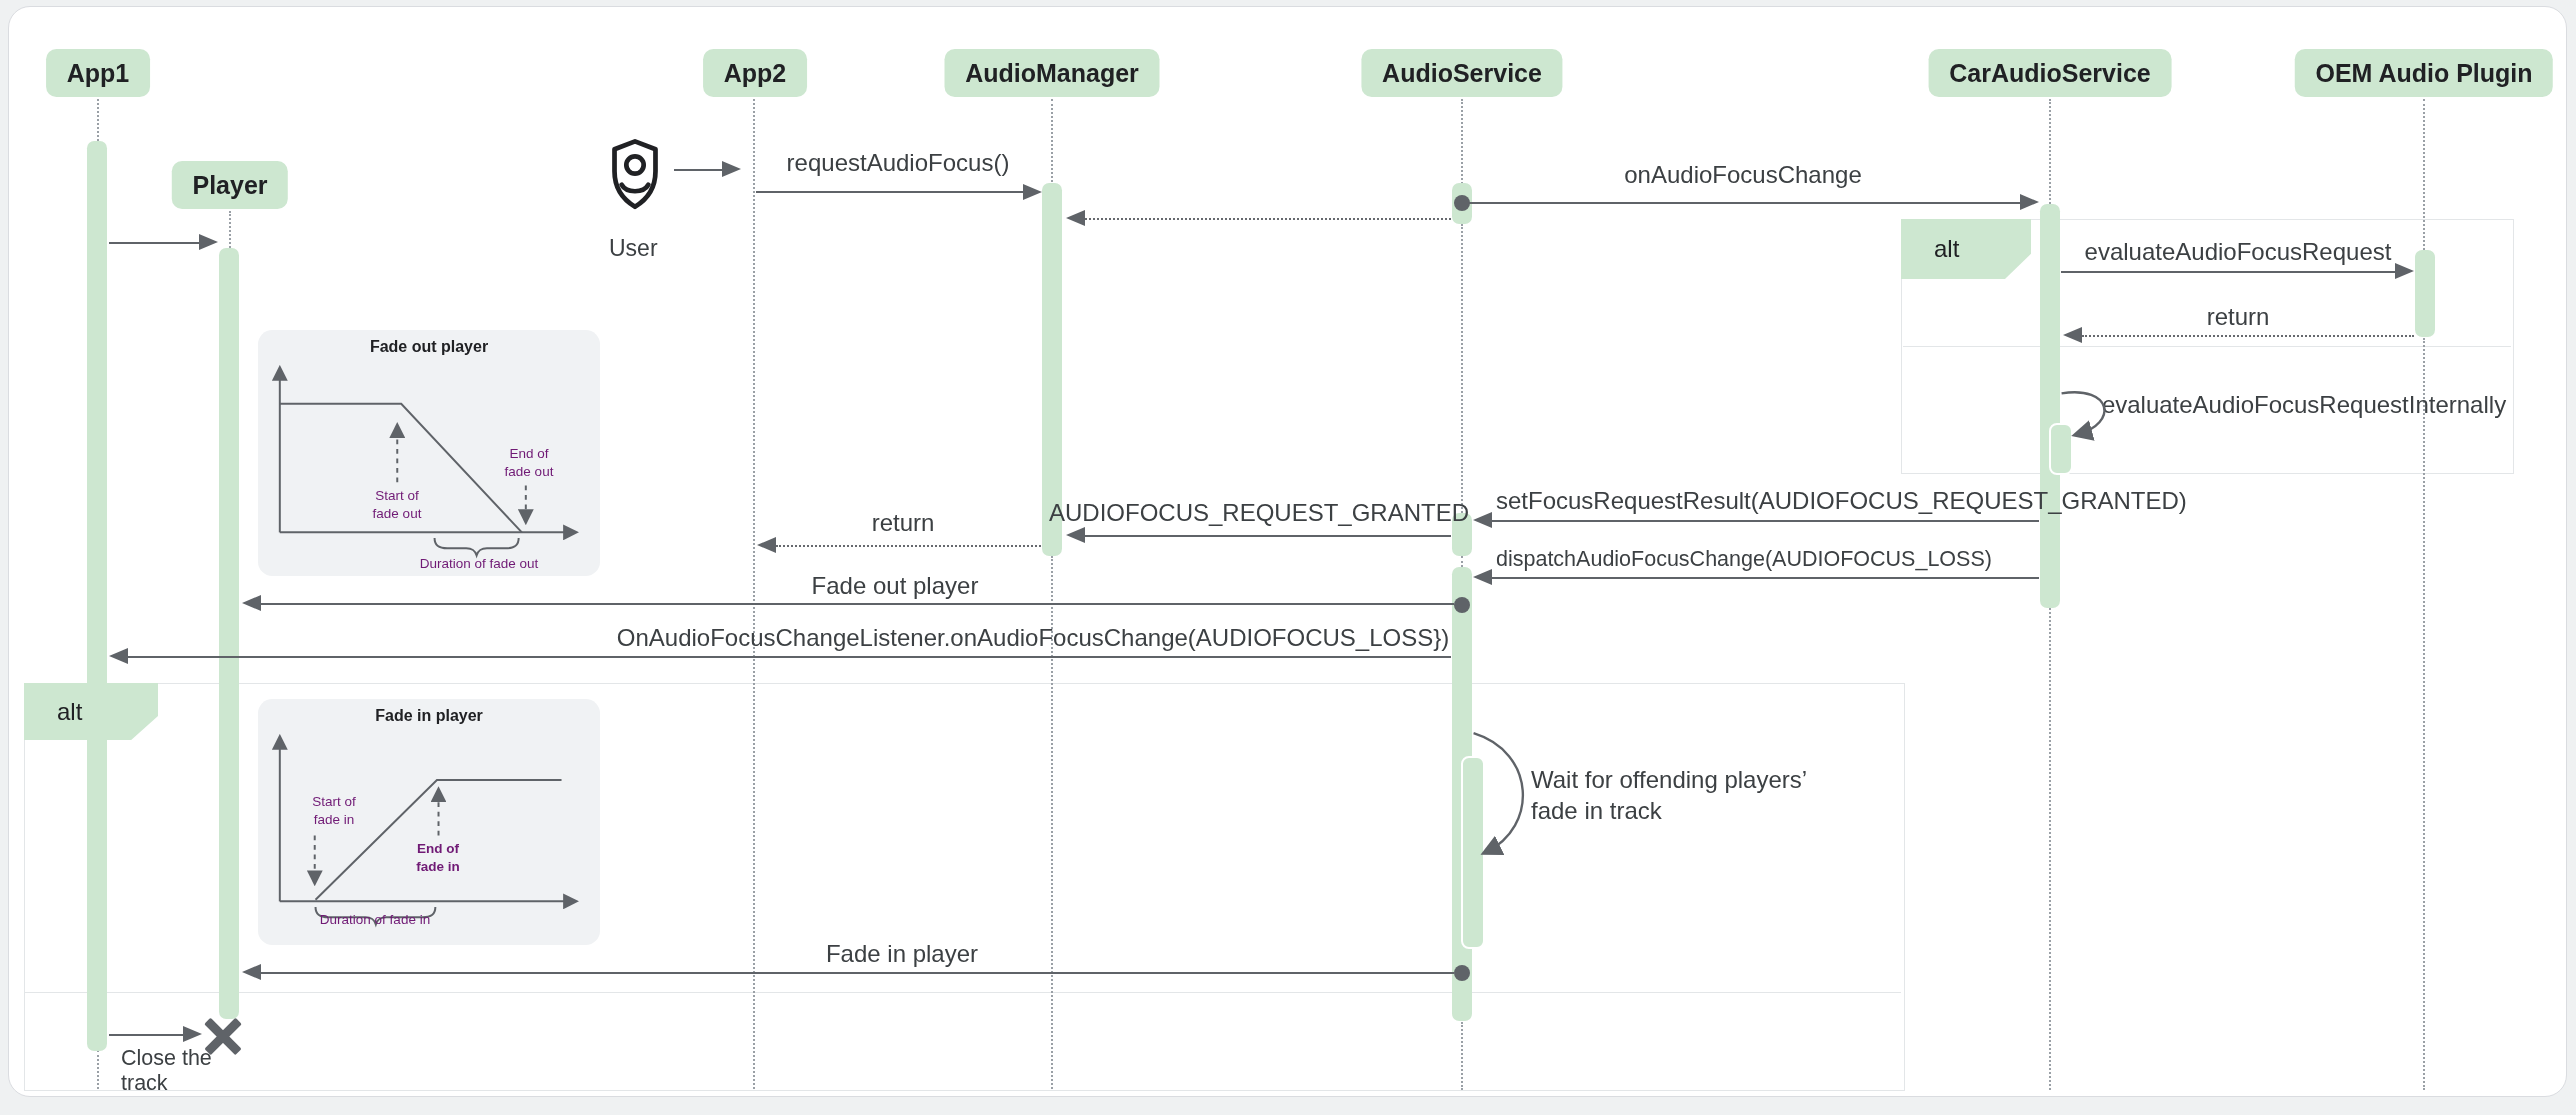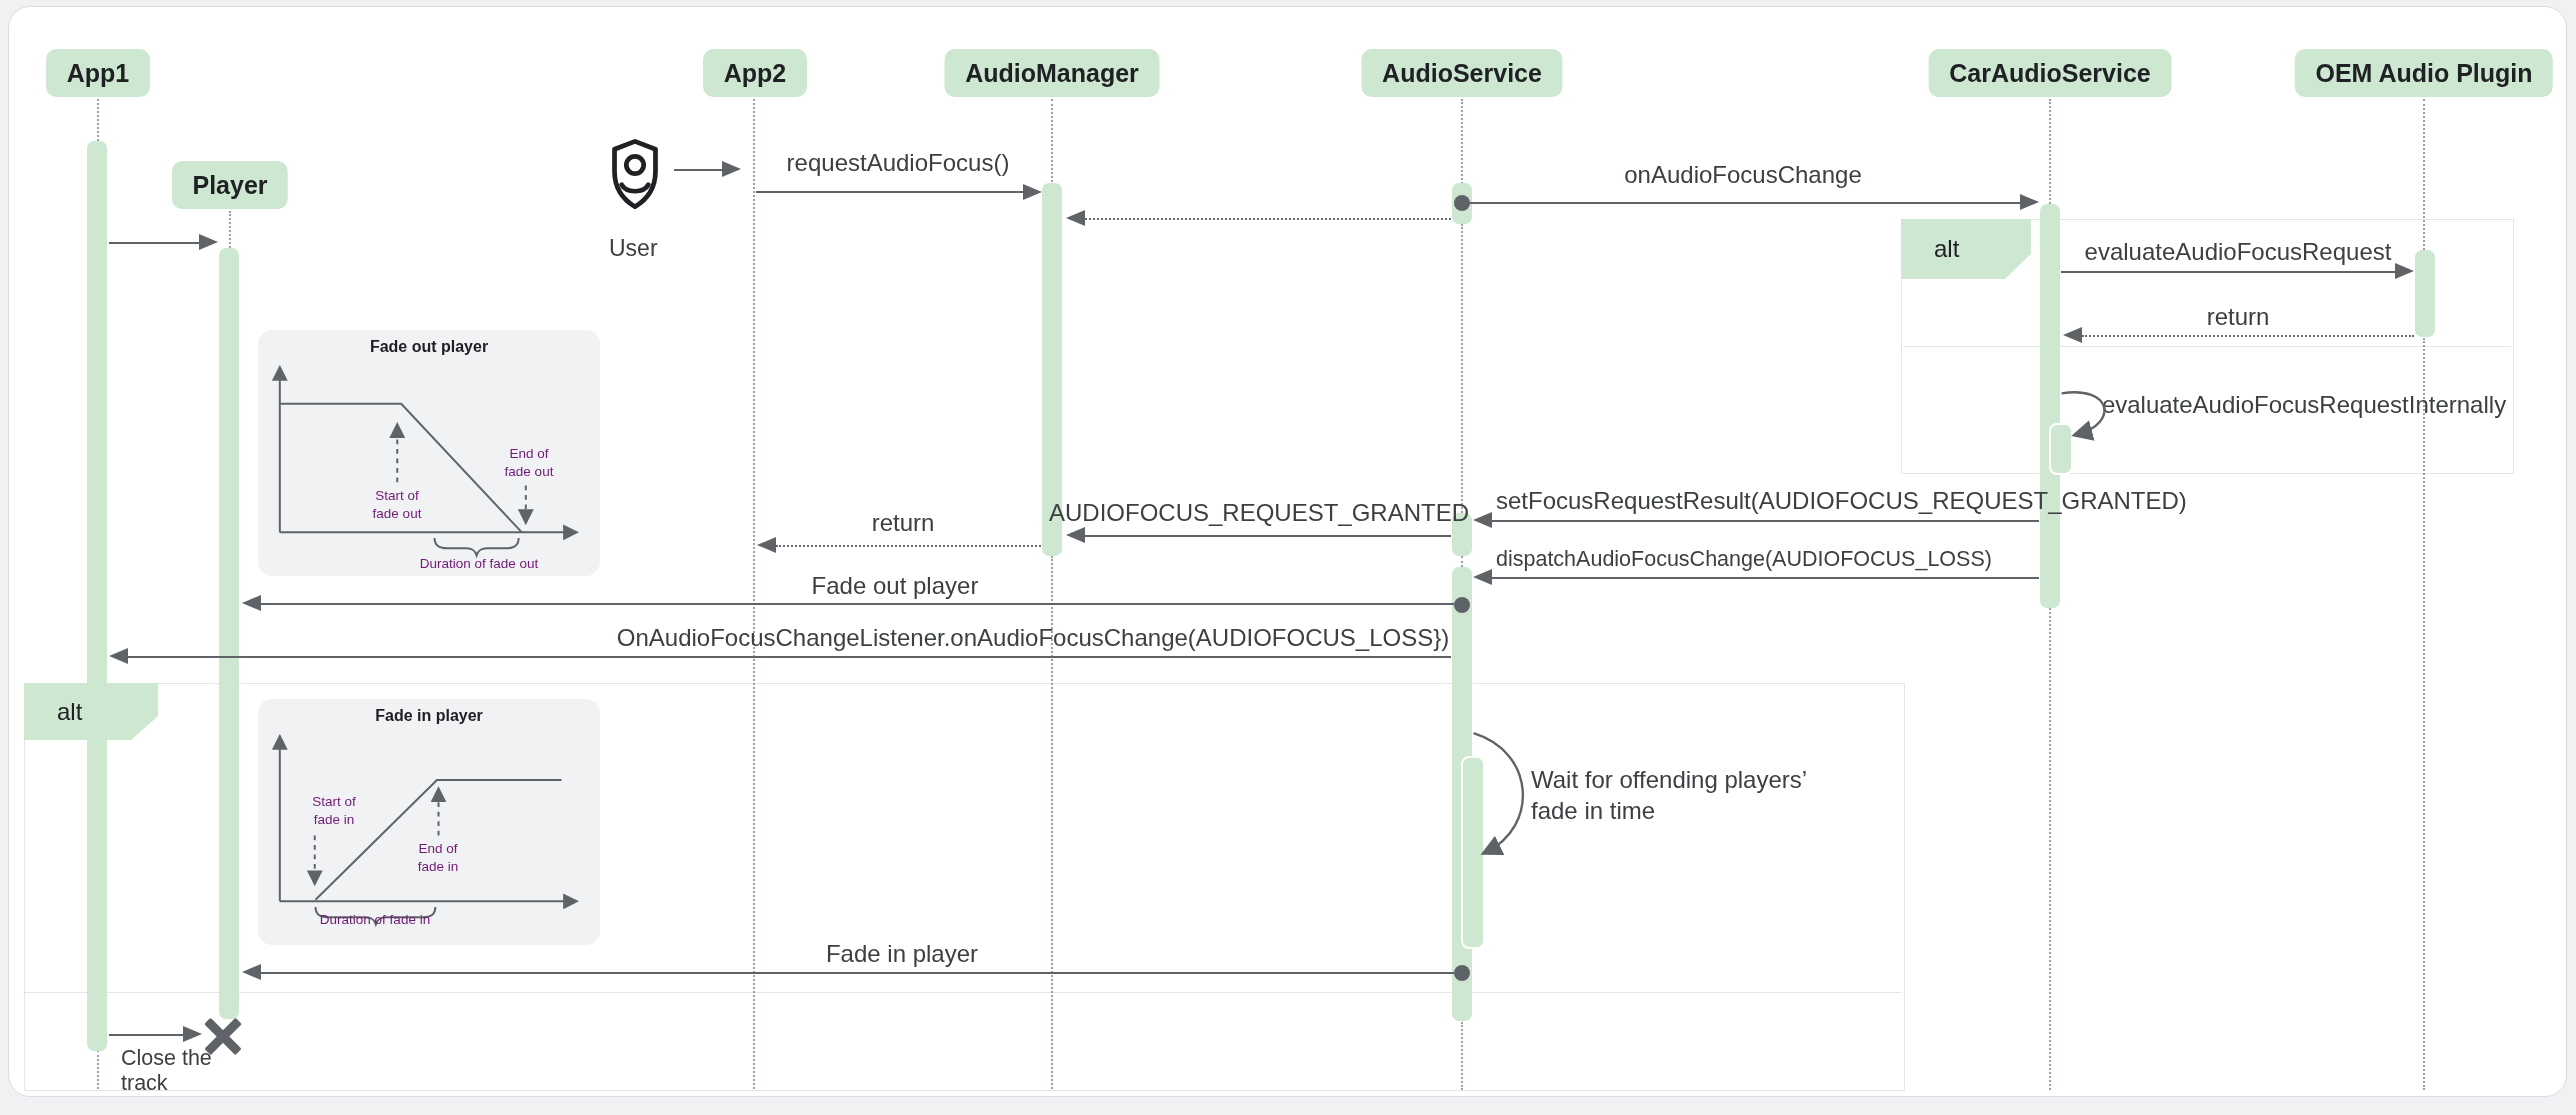--- a/index.html
+++ b/index.html
@@ -89,21 +89,21 @@
       </defs>
       <path d="M27,255 H398" fill="none" stroke="#5f6368" stroke-width="2.5" marker-end="url(#ah2)"></path>
       <path d="M27,255 V50" fill="none" stroke="#5f6368" stroke-width="2.5" marker-end="url(#ah2)"></path>
       <path d="M72,253 L225,102 H382" fill="none" stroke="#5f6368" stroke-width="2.5"></path>
       <path d="M71,172 V230" fill="none" stroke="#5f6368" stroke-width="2.5" stroke-dasharray="6 6" marker-end="url(#ah2)"></path>
       <path d="M227,172 V116" fill="none" stroke="#5f6368" stroke-width="2.5" stroke-dasharray="6 6" marker-end="url(#ah2)"></path>
       <path d="M72,262 C72,272 78,275 88,275 L135,275 C143,275 146,278 148,284 C150,278 153,275 161,275 L207,275 C217,275 223,272 223,262" fill="none" stroke="#5f6368" stroke-width="2.5"></path>
     </svg>
     <div class="ctitle" style="left:171px;top:8px;">Fade in player</div>
     <div class="clab wrap" style="left:76px;top:94px;width:64px;">Start of fade in</div>
-    <div class="clab wrap" style="left:180px;top:141px;width:64px;">End of fade in</div>
+    <div class="clab wrap" style="left:180px;top:141px;width:64px;font-weight:bold;">End of fade in</div>
     <div class="clab" style="left:117px;top:212px;white-space:nowrap;">Duration of fade in</div>
   </div>
 
   <div class="act" style="left:87px;top:141px;height:910px;"></div>
   <div class="act" style="left:219px;top:248px;height:771px;"></div>
   <div class="act" style="left:1042px;top:183px;height:373px;"></div>
   <div class="act" style="left:1452px;top:183px;height:41px;"></div>
   <div class="act" style="left:1452px;top:513px;height:43px;"></div>
   <div class="act" style="left:1452px;top:567px;height:454px;"></div>
   <div class="act nested" style="left:1461px;top:756px;height:189px;"></div>
@@ -191,21 +191,21 @@
   <div class="line" style="left:128px;top:656px;width:1323px;"></div>
 
   <svg width="95" height="139" viewBox="0 0 120 175" style="left:1472px;top:725px;">
     <defs>
       <marker id="ah4" viewBox="0 0 10 10" refX="7" refY="5" markerWidth="9" markerHeight="9" orient="auto-start-reverse">
         <path d="M0,0L10,5L0,10z" fill="#5f6368"></path>
       </marker>
     </defs>
     <path d="M2,10 C80,34 84,128 18,160" fill="none" stroke="#5f6368" stroke-width="3" marker-end="url(#ah4)"></path>
   </svg>
-  <div class="msg wrap" style="left:1531px;top:764px;width:302px;line-height:1.3;">Wait for offending players’ fade in time</div>
+  <div class="msg wrap" style="left:1531px;top:764px;width:302px;line-height:1.3;">Wait for offending players’ fade in track</div>
 
   <div class="msg c" style="left:902px;top:940px;">Fade in player</div>
   <div class="dotm" style="left:1454px;top:965px;"></div>
   <div class="ah l" style="left:242px;top:964px;"></div>
   <div class="line" style="left:261px;top:972px;width:1193px;"></div>
 
   <div class="line" style="left:109px;top:1034px;width:75px;"></div>
   <div class="ah r" style="left:183px;top:1026px;"></div>
   <div class="xmark" style="left:203px;top:1016px;">
       <span></span>

